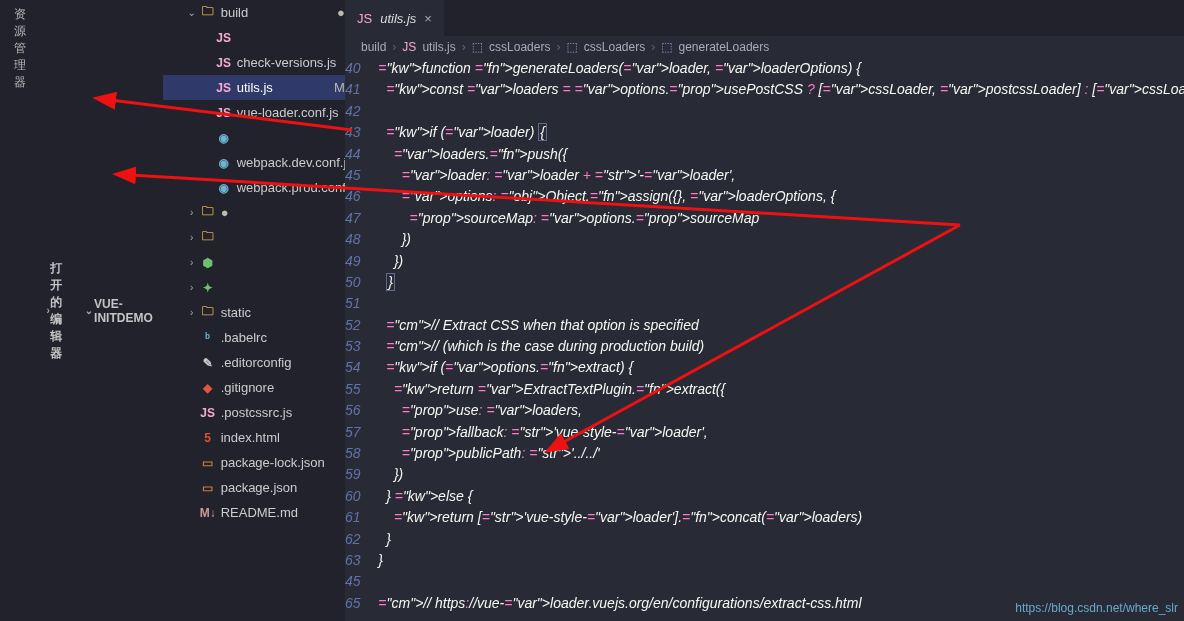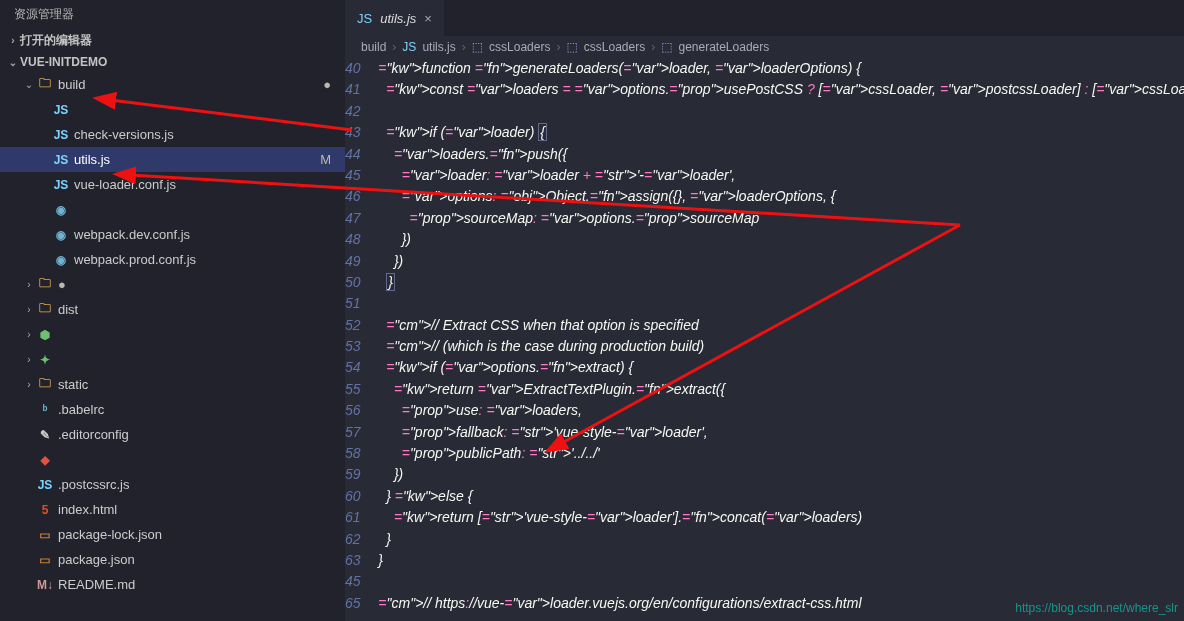--- a/index.html
+++ b/index.html
@@ -1,34 +1,34 @@
 <!DOCTYPE html>
 <html><head>
 <meta charset="utf-8">
 <style>
 * { margin: 0; padding: 0; box-sizing: border-box; font-family: "Segoe UI", "Microsoft YaHei", sans-serif; }
 body { background: #1e1e2e; color: #cccccc; font-size: 13px; width: 1184px; height: 621px; overflow: hidden; position: relative; }
 .container { display: flex; height: 100%; }
 
 
-.sidebar { width: 345px; background: #21222c; display: flex; flex-direction: column; overflow: hidden; }
+.sidebar { width: 345px; background: #21222c; display: flex; flex-direction: row; overflow: hidden; }
 .sidebar-title { padding: 6px 14px; font-size: 12px; color: #b8b8b8; }
 .section-header { display: flex; align-items: center; padding: 3px 6px; font-size: 12px; font-weight: bold; color: #c4c4c4; cursor: pointer; }
 .section-header .chev { width: 14px; text-align: center; font-size: 10px; color: #aaa; }
 .tree { padding-left: 0; }
 .tree-row { display: flex; align-items: center; height: 25px; padding-left: 0; cursor: pointer; position: relative; }
 .tree-row.selected { background: #2f3a6a; color: #fff; }
 .tree-row .chev { width: 14px; text-align: center; font-size: 10px; color: #aaa; }
 .tree-row .chev.empty { visibility: hidden; }
 .tree-row .icon { width: 18px; text-align: center; margin-right: 4px; font-size: 12px; font-weight: bold; }
 .tree-row .label { flex: 1; white-space: nowrap; }
 .tree-row .status { padding-right: 14px; color: #bba; }
 .indent-1 { padding-left: 22px; }
 .indent-2 { padding-left: 38px; }
-.js-icon { color: #7dd3fc; }
+.js-icon { color: #f9a8d4; }
 .folder-icon { color: #d9a84e; }
 .cfg-icon { color: #6fb3d2; }
 .git-icon { color: #e0553e; }
 .pkg-icon { color: #c87d3a; }
 .html-icon { color: #e44d26; }
 .md-icon { color: #c99; }
 .green-icon { color: #6fbf73; }
 
 
 .editor { flex: 1; display: flex; flex-direction: column; background: #282a36; min-width: 0; position: relative; }
@@ -44,21 +44,21 @@
 .gutter { width: 46px; text-align: right; color: #6272a4; padding-right: 10px; user-select: none; }
 .gutter div { height: 21.4px; }
 .code { flex: 1; white-space: pre; color: #f8f8f2; }
 .code div { height: 21.4px; }
 .op { color: #ff79c6; }
 .box-bracket { border: 1px solid #5f6a8e; padding: 0 1px; }
 
 
 .overlay { position: absolute; top: 0; left: 0; pointer-events: none; }
 
-.watermark { position: absolute; right: 6px; bottom: 6px; font-size: 12px; color: #14b8a6; opacity: .75; }
+.watermark { position: absolute; right: 6px; bottom: 6px; font-size: 12px; color: #7dd3fc; opacity: .75; }
 </style>
 </head>
 <body>
 
 <div class="container">
   <div class="sidebar">
     <div class="sidebar-title">资源管理器</div>
     <div class="section-header">
       <span class="chev">›</span>
       <span>打开的编辑器</span>
@@ -109,21 +109,20 @@
           <span class="label">webpack.prod.conf.js</span>
         </div>
         <div class="tree-row indent-1">
           <span class="chev">›</span>
           <span class="icon folder-icon">🗀</span>
           <span class="status">●</span>
         </div>
         <div class="tree-row indent-1">
           <span class="chev">›</span>
           <span class="icon folder-icon">🗀</span>
-          <span class="label">dist</span>
         </div>
         <div class="tree-row indent-1">
           <span class="chev">›</span>
           <span class="icon green-icon">⬢</span>
         </div>
         <div class="tree-row indent-1">
           <span class="chev">›</span>
           <span class="icon green-icon">✦</span>
         </div>
         <div class="tree-row indent-1">
@@ -137,20 +136,21 @@
           <span class="label">.babelrc</span>
         </div>
         <div class="tree-row indent-1">
           <span class="chev empty">·</span>
           <span class="icon ">✎</span>
           <span class="label">.editorconfig</span>
         </div>
         <div class="tree-row indent-1">
           <span class="chev empty">·</span>
           <span class="icon git-icon">◆</span>
+          <span class="label">.gitignore</span>
         </div>
         <div class="tree-row indent-1">
           <span class="chev empty">·</span>
           <span class="icon js-icon">JS</span>
           <span class="label">.postcssrc.js</span>
         </div>
         <div class="tree-row indent-1">
           <span class="chev empty">·</span>
           <span class="icon html-icon">5</span>
           <span class="label">index.html</span>

